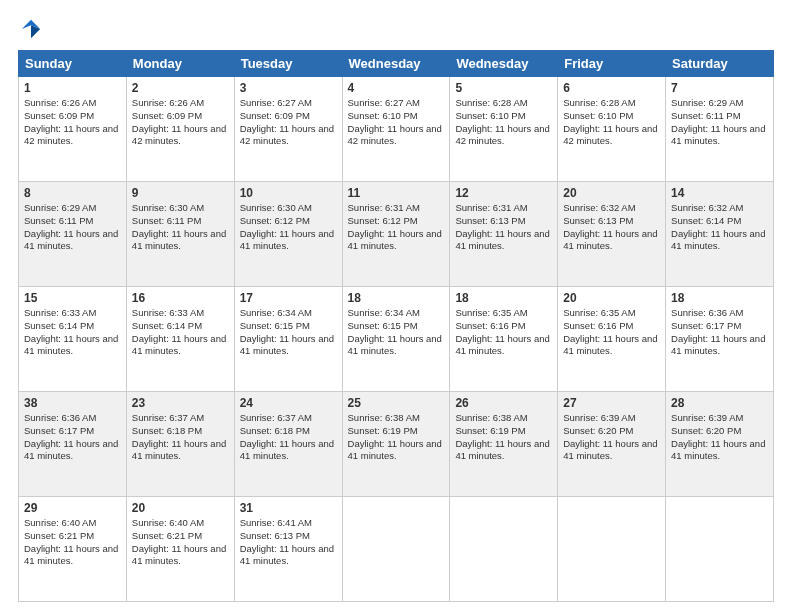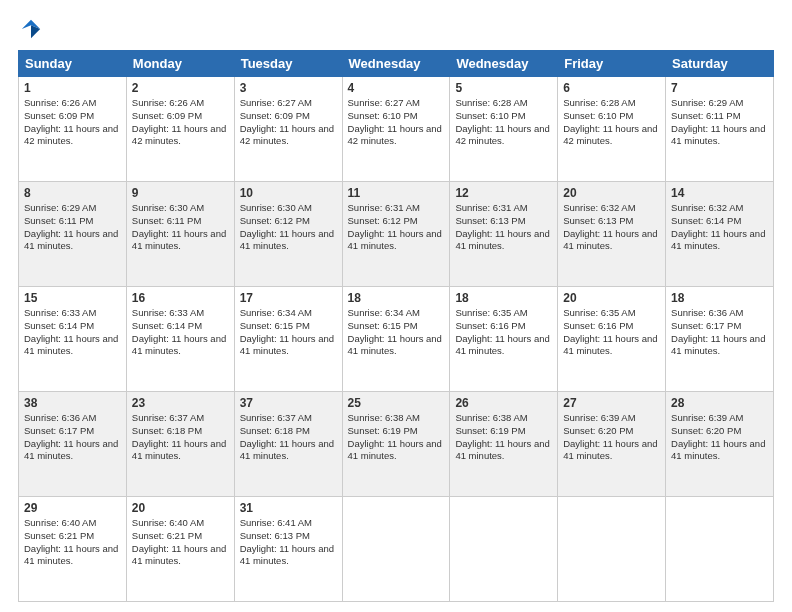--- a/index.html
+++ b/index.html
@@ -231,21 +231,21 @@
         <tr class="row-even">
           <td>
             <span class="day-num">38</span>
             <div class="cell-content"><span>Sunrise: 6:36 AM</span><br><span>Sunset: 6:17 PM</span><br><span>Daylight: 11 hours and 41 minutes.</span></div>
           </td>
           <td>
             <span class="day-num">23</span>
             <div class="cell-content"><span>Sunrise: 6:37 AM</span><br><span>Sunset: 6:18 PM</span><br><span>Daylight: 11 hours and 41 minutes.</span></div>
           </td>
           <td>
-            <span class="day-num">37</span>
+            <span class="day-num">24</span>
             <div class="cell-content"><span>Sunrise: 6:37 AM</span><br><span>Sunset: 6:18 PM</span><br><span>Daylight: 11 hours and 41 minutes.</span></div>
           </td>
           <td>
             <span class="day-num">25</span>
             <div class="cell-content"><span>Sunrise: 6:38 AM</span><br><span>Sunset: 6:19 PM</span><br><span>Daylight: 11 hours and 41 minutes.</span></div>
           </td>
           <td>
             <span class="day-num">26</span>
             <div class="cell-content"><span>Sunrise: 6:38 AM</span><br><span>Sunset: 6:19 PM</span><br><span>Daylight: 11 hours and 41 minutes.</span></div>
           </td>

